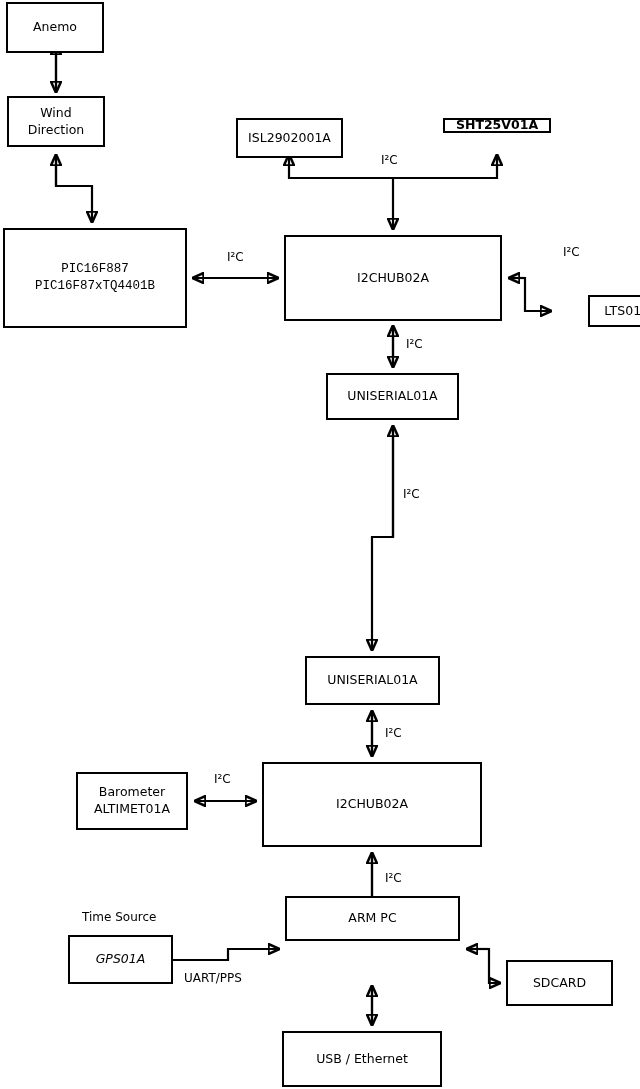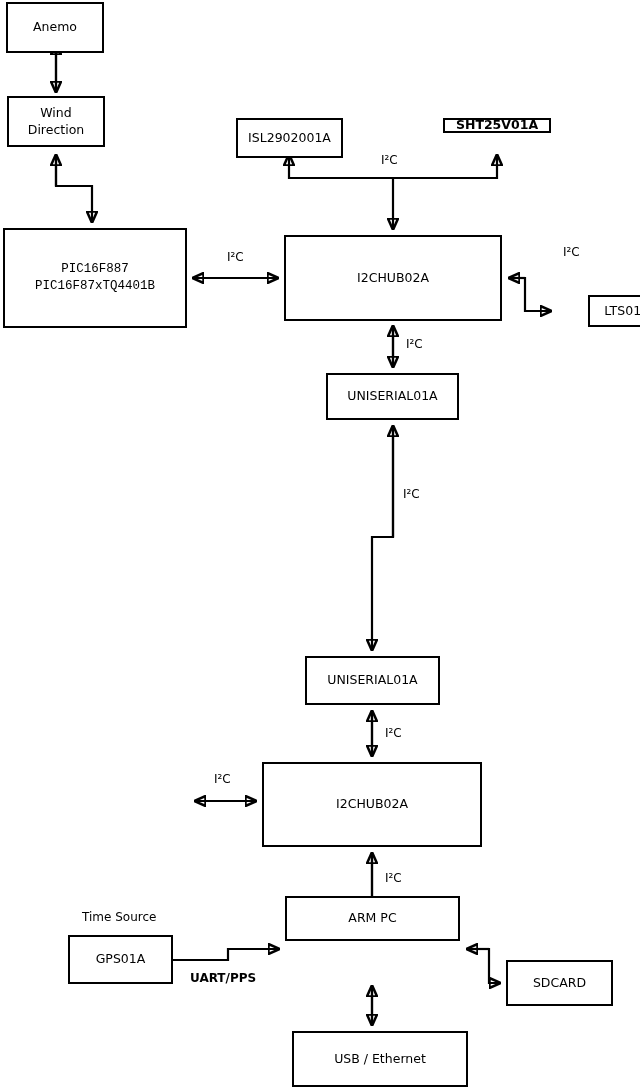--- a/index.html
+++ b/index.html
@@ -123,44 +123,46 @@
   <div class="node" style="left:443px; top:118px; width:108px; height:15px;font-weight:bold;">SHT25V01A</div>
 
   <div class="node" style="left:284px; top:235px; width:218px; height:86px;">I2CHUB02A</div>
 
   <div class="node" style="left:588px; top:295px; width:78px; height:32px;">LTS01A</div>
 
   <div class="node" style="left:326px; top:373px; width:133px; height:47px;">UNISERIAL01A</div>
 
   <div class="node" style="left:305px; top:656px; width:135px; height:49px;">UNISERIAL01A</div>
 
+  <div class="node" style="left:76px; top:772px; width:112px; height:58px;">Barometer
+ALTIMET01A</div>
 
   <div class="node" style="left:262px; top:762px; width:220px; height:85px;">I2CHUB02A</div>
 
-  <div class="node" style="left:68px; top:935px; width:105px; height:49px;">GPS01A</div>
+  <div class="node" style="left:68px; top:935px; width:105px; height:49px;font-style:italic;">GPS01A</div>
 
   <div class="node" style="left:285px; top:896px; width:175px; height:45px;">ARM PC</div>
 
   <div class="node" style="left:506px; top:960px; width:107px; height:46px;">SDCARD</div>
 
-  <div class="node" style="left:292px; top:1031px; width:176px; height:56px;">USB / Ethernet</div>
+  <div class="node" style="left:282px; top:1031px; width:160px; height:56px;">USB / Ethernet</div>
 
   <div class="free-label" style="left:82px; top:910px;">Time Source</div>
 
   <div class="edge-label" style="left:381px; top:153px;">I²C</div>
 
   <div class="edge-label" style="left:227px; top:250px;">I²C</div>
 
   <div class="edge-label" style="left:563px; top:245px;">I²C</div>
 
   <div class="edge-label" style="left:406px; top:337px;">I²C</div>
 
   <div class="edge-label" style="left:403px; top:487px;">I²C</div>
 
   <div class="edge-label" style="left:385px; top:726px;">I²C</div>
 
   <div class="edge-label" style="left:214px; top:772px;">I²C</div>
 
   <div class="edge-label" style="left:385px; top:871px;">I²C</div>
 
-  <div class="edge-label" style="left:190px; top:971px;font-weight:bold;">UART/PPS</div>
+  <div class="edge-label" style="left:184px; top:971px;">UART/PPS</div>
 
 </div>
 
 </body></html>

